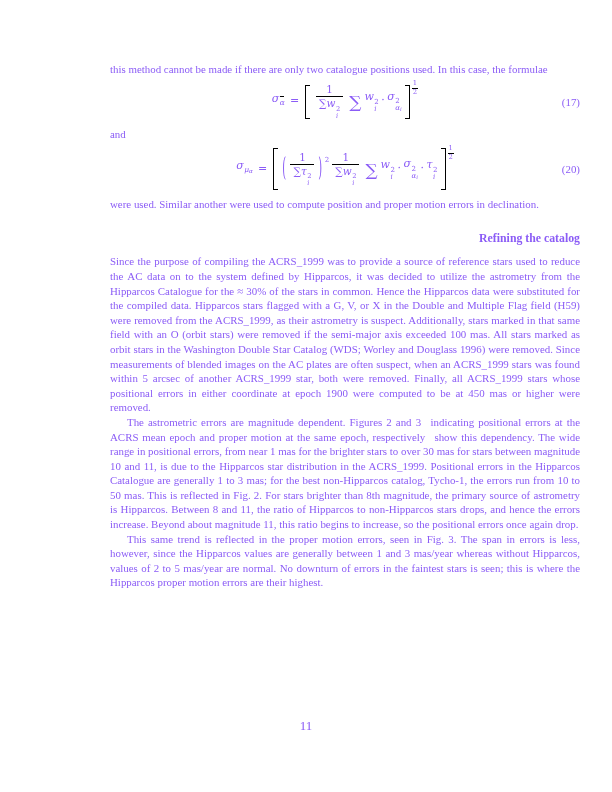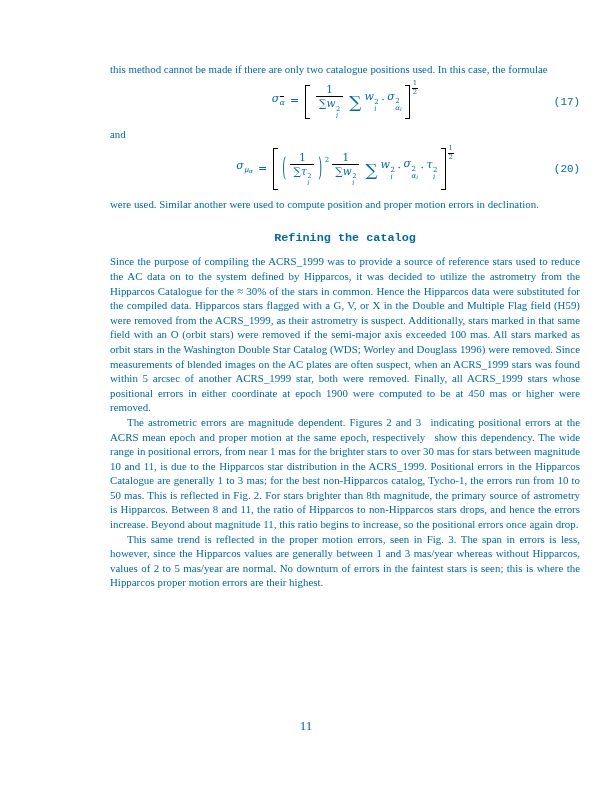--- a/index.html
+++ b/index.html
@@ -1,51 +1,51 @@
 <!DOCTYPE html>
 <html><head>
 <meta charset="utf-8">
 <style>
   html,body{margin:0;padding:0;background:#ffffff;}
   .page{
     position:relative;
     width:612px;height:792px;
     background:#ffffff;
-    color:#0369a1;
+    color:#8b5cf6;
     font-family:"Liberation Serif","DejaVu Serif",serif;
     overflow:hidden;
   }
   .textblock{
     position:absolute;
     left:110px;top:62px;width:470px;
     font-size:10.9px;line-height:14.6px;
     text-align:justify;
   }
   p{margin:0;}
   .indent{text-indent:17px;}
   .heading{
     font-weight:bold;
     font-size:11.8px;
-    text-align:center;
-    margin-top:19px;margin-bottom:9px;font-family:Liberation Mono, monospace;
+    text-align:right;
+    margin-top:19px;margin-bottom:9px;
   }
   
   .eqwrap{
     position:relative;
     display:flex;align-items:center;justify-content:center;
     font-family:"DejaVu Serif",serif;
     margin:2px 0;
   }
   .eq17wrap{height:46px;}
   .eq18wrap{height:52px;}
   .eqmath{display:inline-flex;align-items:center;font-size:11px;font-style:normal;}
   .eqmath i{font-style:italic;font-family:"DejaVu Serif",serif;}
   .eqnum{
     position:absolute;right:0;top:50%;transform:translateY(-50%);
-    font-family:Liberation Mono, monospace;
+    font-family:Liberation Serif, serif;
     font-size:10.9px;
   }
   .mrel{margin:0 5px;}
   .cdot{margin:0 2.5px;}
   .msub{font-size:0.68em;vertical-align:-0.4em;margin-left:0.5px;}
   .subsub{font-size:0.78em;vertical-align:-0.25em;}
   .overbar{position:relative;display:inline-block;}
   .overbar::after{content:"";position:absolute;left:0.5px;right:0.5px;top:-0.5px;border-top:1px solid #000;}
   
   .ss{

